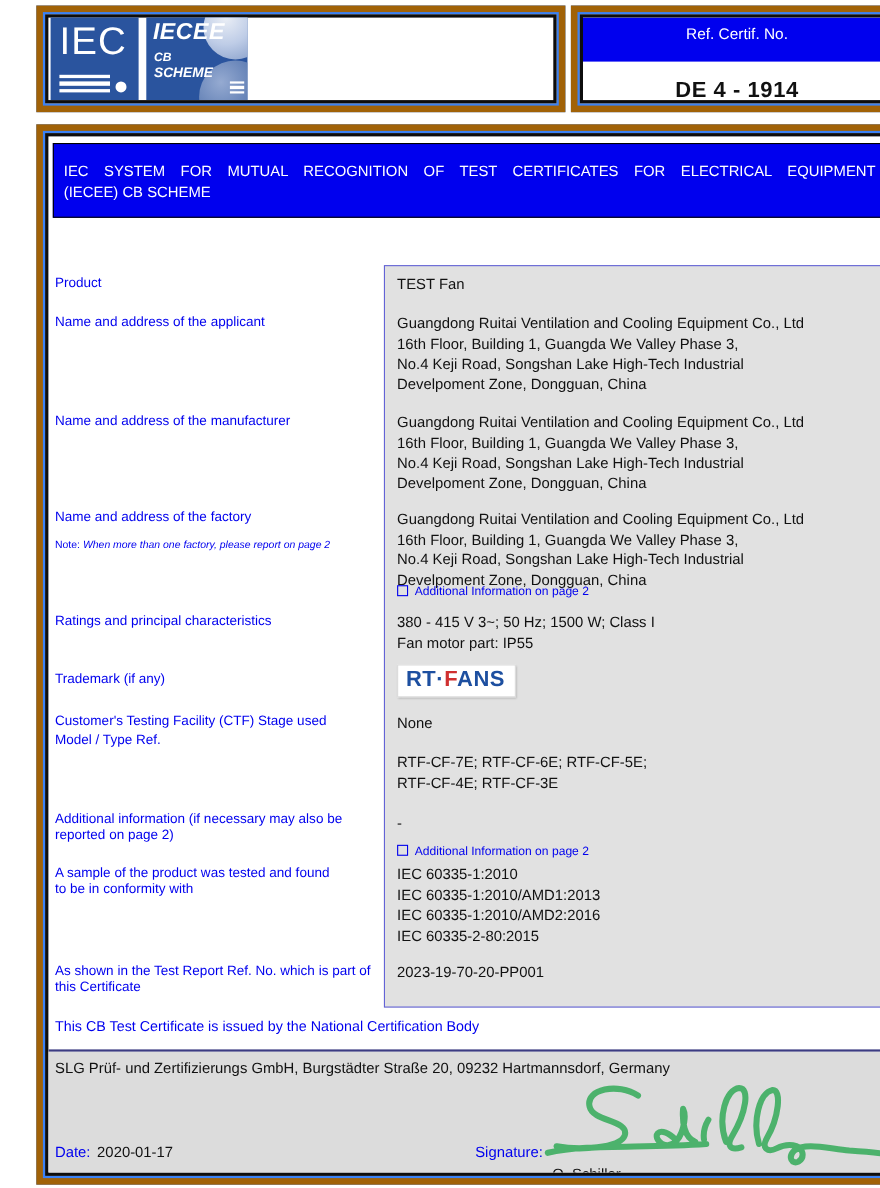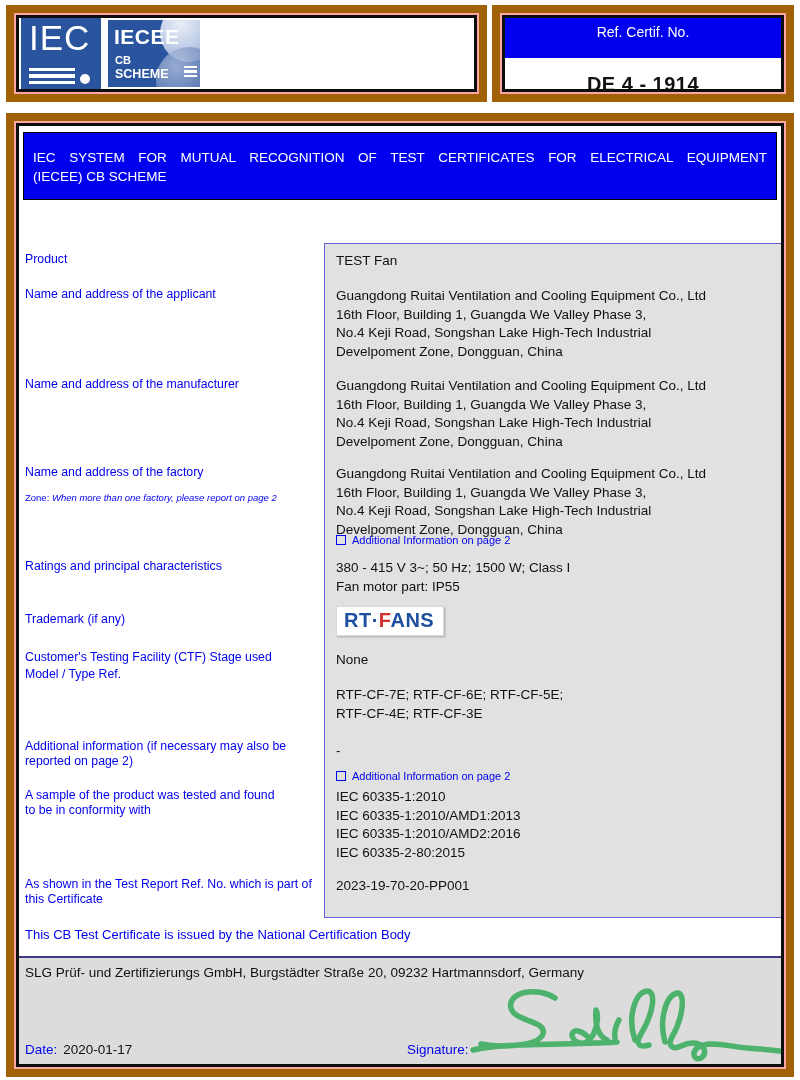--- a/index.html
+++ b/index.html
@@ -1,30 +1,30 @@
 <!DOCTYPE html>
 <html><head>
 <meta charset="utf-8">
 <style>
   * { margin:0; padding:0; box-sizing:border-box; }
   body { background:#fff; font-family:"Liberation Sans","DejaVu Sans",sans-serif; }
   .page { position:relative; width:800px; height:1080px; background:#fff; overflow:hidden; }
 
   
-  .dbox { position:absolute; border:8px solid #a16207; padding:2px; background:#fca5a5; }
+  .dbox { position:absolute; border:6px solid #a16207; padding:2px; background:#3b82f6;margin-left:27px; }
   .dbox-inner { border:3px solid #0d0d0d; width:100%; height:100%; position:relative; background:#fff; overflow:hidden; }
 
   
   .logo-strip { display:flex; gap:7px; padding:2px; height:100%; align-items:center; }
   .iec-square { position:relative; width:80px; height:79px; background:#2a549e; flex:0 0 auto; }
   .iec-square .iec-txt { color:#fff; font-size:35px; letter-spacing:1px; padding:4px 0 0 8px; }
   .iec-lines { position:absolute; left:8px; bottom:9px; }
   .iec-lines div { width:46px; height:3.5px; background:#fff; margin-top:3px; }
   .iec-dot { position:absolute; right:11px; bottom:9px; width:10px; height:10px; border-radius:50%; background:#fff; }
-  .iecee-box { position:relative; width:92px; height:67px; background:#2a549e; color:#fff; font-weight:bold; overflow:hidden; flex:0 0 auto; }
+  .iecee-box { position:relative; width:92px; height:83px; background:#2a549e; color:#fff; font-style:italic; font-weight:bold; overflow:hidden; flex:0 0 auto; }
   .iecee-box .sphere1 { position:absolute; top:-16px; right:-18px; width:58px; height:58px; border-radius:50%;
       background:radial-gradient(circle at 35% 35%, #ffffff 0%, #cfdaef 45%, #7e97c4 100%); opacity:.9; }
   .iecee-box .sphere2 { position:absolute; bottom:-26px; right:-22px; width:66px; height:66px; border-radius:50%;
       background:radial-gradient(circle at 30% 30%, #b9c7e2 0%, #5f7db1 60%, #33508a 100%); opacity:.75; }
   .iecee-box .t1 { position:relative; font-size:21px; margin:5px 0 0 6px; letter-spacing:.5px; }
   .iecee-box .t2 { position:relative; font-size:11px; margin:5px 0 0 7px; }
   .iecee-box .t3 { position:relative; font-size:12.5px; margin:1px 0 0 7px; }
   .mini-lines { position:absolute; right:3px; bottom:10px; }
   .mini-lines div { width:13px; height:2.5px; background:#fff; margin-top:2px; }
 
@@ -111,21 +111,21 @@
         <div class="l2">(IECEE) CB SCHEME</div>
       </div>
 
 
       <div class="value-box"></div>
 
       <div class="flabel" style="top:126px;">Product</div>
       <div class="flabel" style="top:161px;">Name and address of the applicant</div>
       <div class="flabel" style="top:251px;">Name and address of the manufacturer</div>
       <div class="flabel" style="top:339px;">Name and address of the factory</div>
-      <div class="fnote" style="top:366px;"><span>Zone: </span><em>When more than one factory, please report on page 2</em></div>
+      <div class="fnote" style="top:366px;"><span>Note: </span><em>When more than one factory, please report on page 2</em></div>
       <div class="flabel" style="top:486px;">Trademark (if any)</div>
       <div class="flabel" style="top:433px;">Ratings and principal characteristics</div>
       <div class="flabel" style="top:524px;">Customer's Testing Facility (CTF) Stage used</div>
       <div class="flabel" style="top:541px;">Model / Type Ref.</div>
       <div class="flabel" style="top:613px;">Additional information (if necessary may also be
 reported on page 2)</div>
       <div class="flabel" style="top:662px;">A sample of the product was tested and found
 to be in conformity with</div>
       <div class="flabel" style="top:751px;">As shown in the Test Report Ref. No. which is part of
 this Certificate</div>

